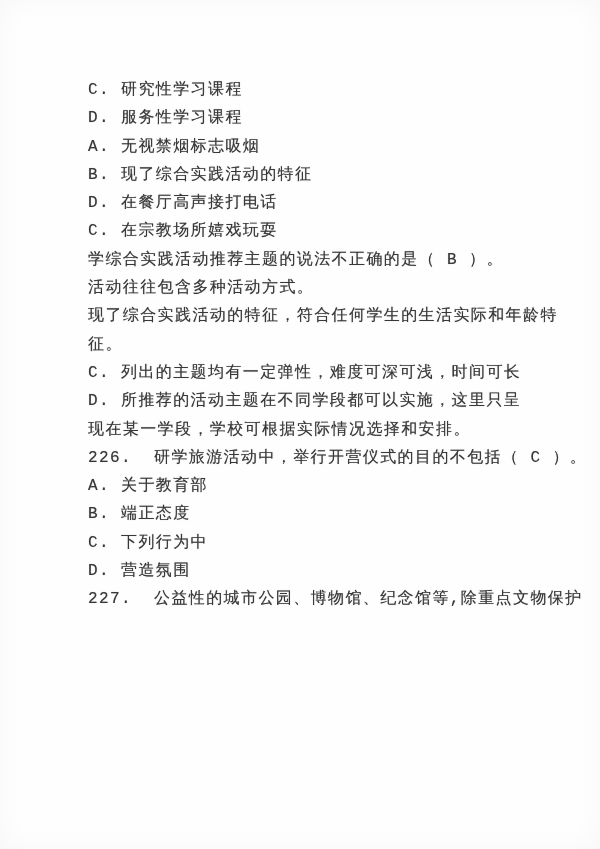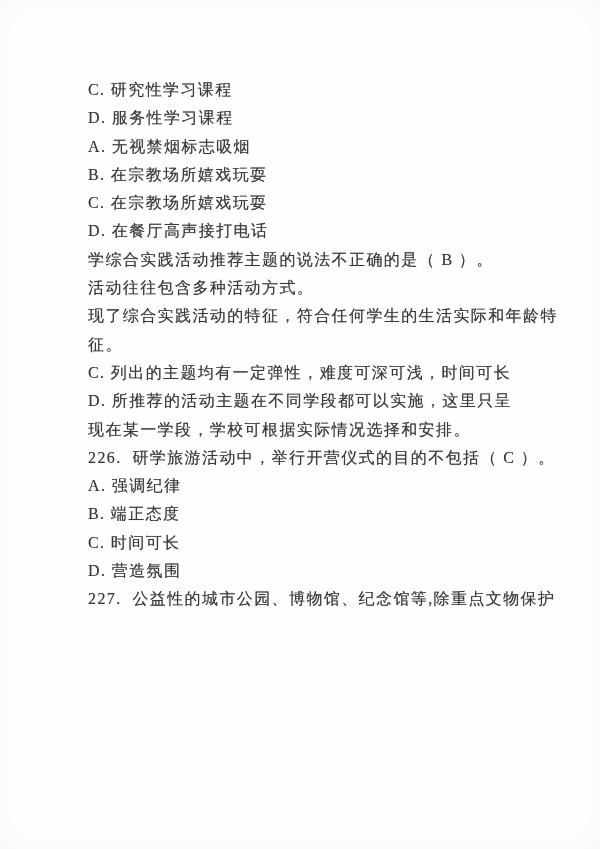--- a/index.html
+++ b/index.html
@@ -26,40 +26,41 @@
     width: 428px;
   }
   .line {
     font-size: 16px;
     line-height: 28.3px;
     letter-spacing: 1.4px;
     color: #383838;
     text-shadow: 0 0 0.8px rgba(60,60,60,0.55);
     white-space: pre;
     font-weight: 500;
+    font-family: Liberation Mono, monospace;
   }
 </style>
 </head>
 <body>
 
 <div class="page">
   <div class="textblock">
     <div class="line">C. 研究性学习课程</div>
     <div class="line">D. 服务性学习课程</div>
     <div class="line">A. 无视禁烟标志吸烟</div>
-    <div class="line">B. 在宗教场所嬉戏玩耍</div>
+    <div class="line">B. 现了综合实践活动的特征</div>
+    <div class="line">D. 在餐厅高声接打电话</div>
     <div class="line">C. 在宗教场所嬉戏玩耍</div>
-    <div class="line">D. 在餐厅高声接打电话</div>
     <div class="line">学综合实践活动推荐主题的说法不正确的是（ B ）。</div>
     <div class="line">活动往往包含多种活动方式。</div>
     <div class="line">现了综合实践活动的特征，符合任何学生的生活实际和年龄特</div>
     <div class="line">征。</div>
     <div class="line">C. 列出的主题均有一定弹性，难度可深可浅，时间可长</div>
     <div class="line">D. 所推荐的活动主题在不同学段都可以实施，这里只呈</div>
     <div class="line">现在某一学段，学校可根据实际情况选择和安排。</div>
     <div class="line">226.  研学旅游活动中，举行开营仪式的目的不包括（ C ）。</div>
-    <div class="line">A. 强调纪律</div>
+    <div class="line">A. 关于教育部</div>
     <div class="line">B. 端正态度</div>
-    <div class="line">C. 时间可长</div>
+    <div class="line">C. 下列行为中</div>
     <div class="line">D. 营造氛围</div>
     <div class="line">227.  公益性的城市公园、博物馆、纪念馆等,除重点文物保护</div>
   </div>
 </div>
 
 </body></html>

